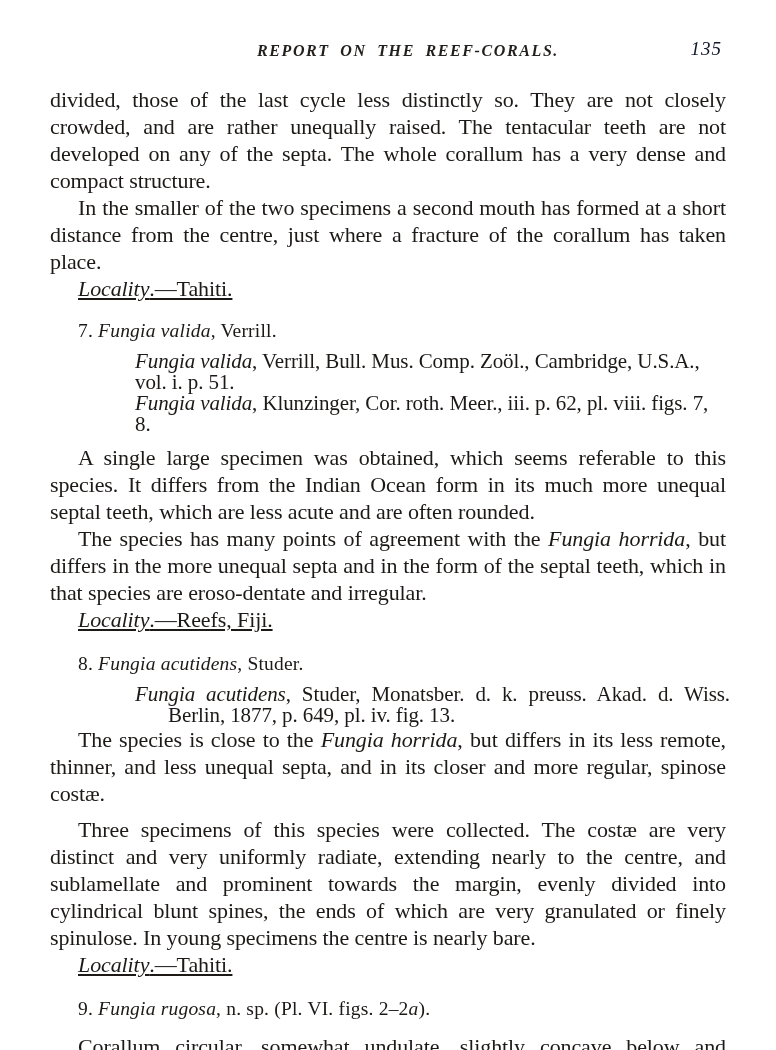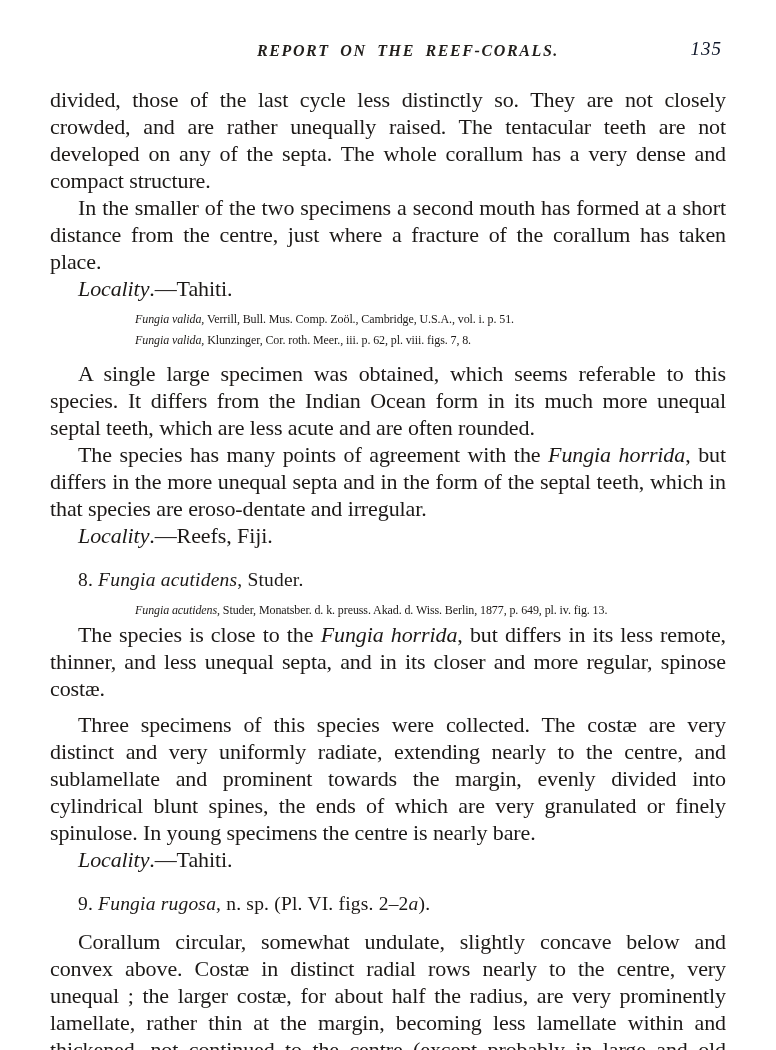--- a/index.html
+++ b/index.html
@@ -49,30 +49,30 @@
   
   .textblock {
     font-size: 22px;
     line-height: 27px;
     letter-spacing: -0.1px;
     text-align: justify;
     text-align-last: left;
     margin: 0;
   }
   .indent { text-indent: 28px; }
-  .locality { text-indent: 28px; text-align: left; }
+  .locality { text-indent: 28px; text-align: left; text-decoration: underline; }
   .heading {
     font-size: 19.5px;
     line-height: 26px;
     margin-left: 28px;
     text-align: left;
     letter-spacing: 0.2px;
   }
   .ref {
-    font-size: 12px;
+    font-size: 21px;
     line-height: 21px;
     margin-left: 85px;
     text-align: left;
     letter-spacing: -0.1px;
   }
   .ref-hang {
     margin-left: 118px;
     text-indent: -33px;
     margin-right: -4px;
     text-align: justify;
@@ -97,20 +97,21 @@
   </div>
 
   <div class="page-body">
 
     <p class="textblock"><span>divided, those of the last cycle less distinctly so. They are not closely crowded, and are rather unequally raised. The tentacular teeth are not developed on any of the septa. The whole corallum has a very dense and compact structure.</span></p>
 
     <p class="textblock indent"><span>In the smaller of the two specimens a second mouth has formed at a short distance from the centre, just where a fracture of the corallum has taken place.</span></p>
 
     <p class="textblock locality"><span class="it">Locality</span><span>.—Tahiti.</span></p>
 
+    <p class="textblock heading gap-h7"><span>7. </span><span class="it">Fungia valida</span><span>, Verrill.</span></p>
 
     <p class="textblock ref gap-ref"><span class="it">Fungia valida</span><span>, Verrill, Bull. Mus. Comp. Zoöl., Cambridge, U.S.A., vol. i. p. 51.</span></p>
 
     <p class="textblock ref"><span class="it">Fungia valida</span><span>, Klunzinger, Cor. roth. Meer., iii. p. 62, pl. viii. figs. 7, 8.</span></p>
 
     <p class="textblock indent gap-p"><span>A single large specimen was obtained, which seems referable to this species. It differs from the Indian Ocean form in its much more unequal septal teeth, which are less acute and are often rounded.</span></p>
 
     <p class="textblock indent"><span>The species has many points of agreement with the </span><span class="it">Fungia horrida</span><span>, but differs in the more unequal septa and in the form of the septal teeth, which in that species are eroso-dentate and irregular.</span></p>
 
     <p class="textblock locality"><span class="it">Locality</span><span>.—Reefs, Fiji.</span></p>

